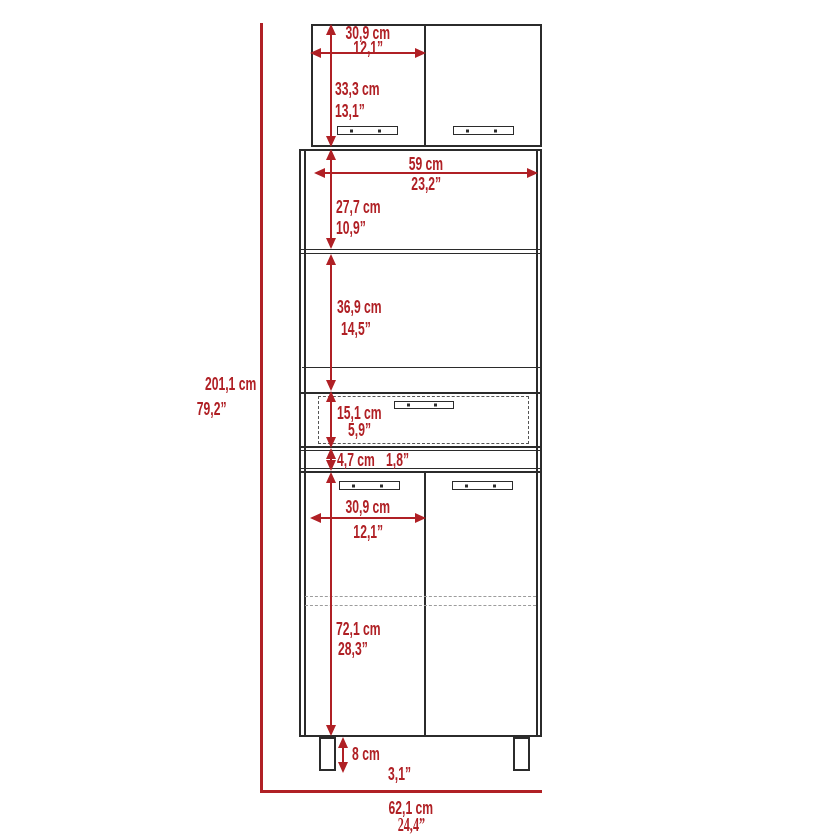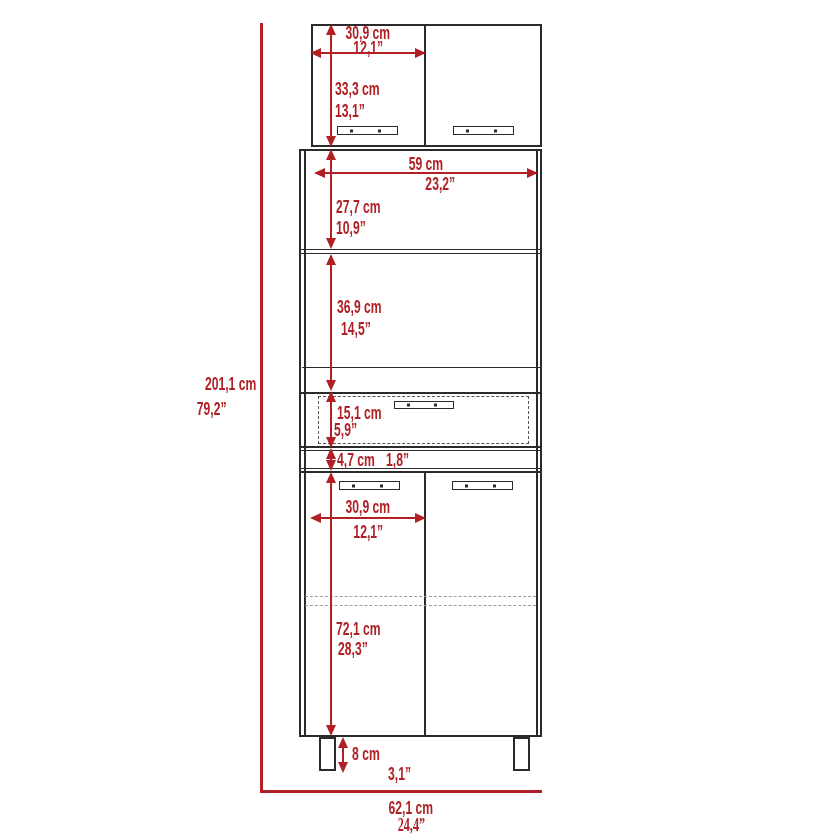--- a/index.html
+++ b/index.html
@@ -104,30 +104,30 @@
   <div class="lab c" style="left:331px;top:800px;width:160px;"><span>62,1 cm</span></div>
   <div class="lab c" style="left:331px;top:817px;width:160px;font-family:Liberation Serif, serif;"><span>24,4”</span></div>
 
   <div class="lab c" style="left:312px;top:25px;width:112px;"><span>30,9 cm</span></div>
   <div class="lab c" style="left:312px;top:40px;width:112px;"><span>12,1”</span></div>
 
   <div class="lab l" style="left:335px;top:81px;"><span>33,3 cm</span></div>
   <div class="lab l" style="left:335px;top:103px;"><span>13,1”</span></div>
 
   <div class="lab c" style="left:316px;top:156px;width:220px;"><span>59 cm</span></div>
-  <div class="lab c" style="left:330px;top:176px;width:220px;"><span>23,2”</span></div>
+  <div class="lab c" style="left:316px;top:176px;width:220px;"><span>23,2”</span></div>
 
   <div class="lab l" style="left:336px;top:199px;"><span>27,7 cm</span></div>
   <div class="lab l" style="left:336px;top:220px;"><span>10,9”</span></div>
 
   <div class="lab l" style="left:337px;top:299px;"><span>36,9 cm</span></div>
   <div class="lab l" style="left:341px;top:321px;"><span>14,5”</span></div>
 
   <div class="lab l" style="left:337px;top:405px;"><span>15,1 cm</span></div>
-  <div class="lab l" style="left:334px;top:422px;"><span>5,9”</span></div>
+  <div class="lab l" style="left:348px;top:422px;"><span>5,9”</span></div>
 
   <div class="lab l" style="left:337px;top:452px;"><span>4,7 cm</span></div>
   <div class="lab l" style="left:386px;top:452px;"><span>1,8”</span></div>
 
   <div class="lab c" style="left:312px;top:499px;width:112px;"><span>30,9 cm</span></div>
   <div class="lab c" style="left:312px;top:524px;width:112px;"><span>12,1”</span></div>
 
   <div class="lab l" style="left:336px;top:621px;"><span>72,1 cm</span></div>
   <div class="lab l" style="left:338px;top:641px;"><span>28,3”</span></div>
 

